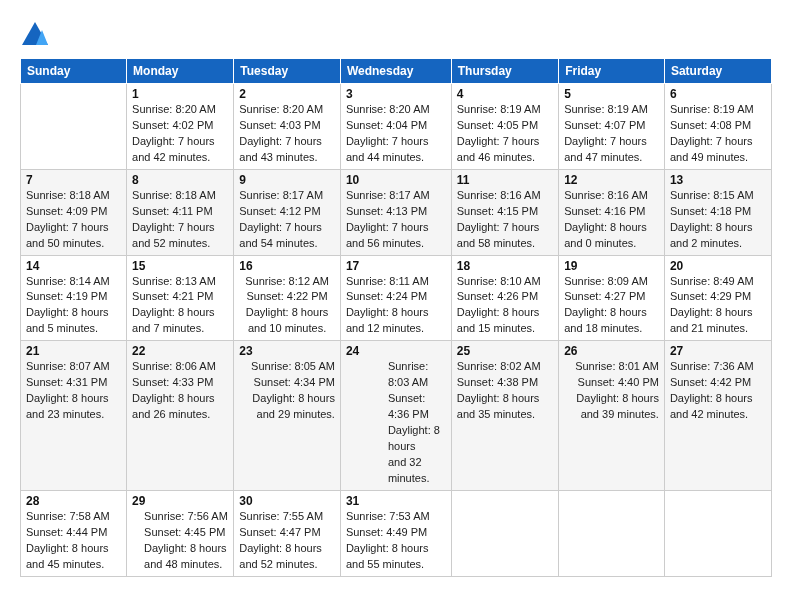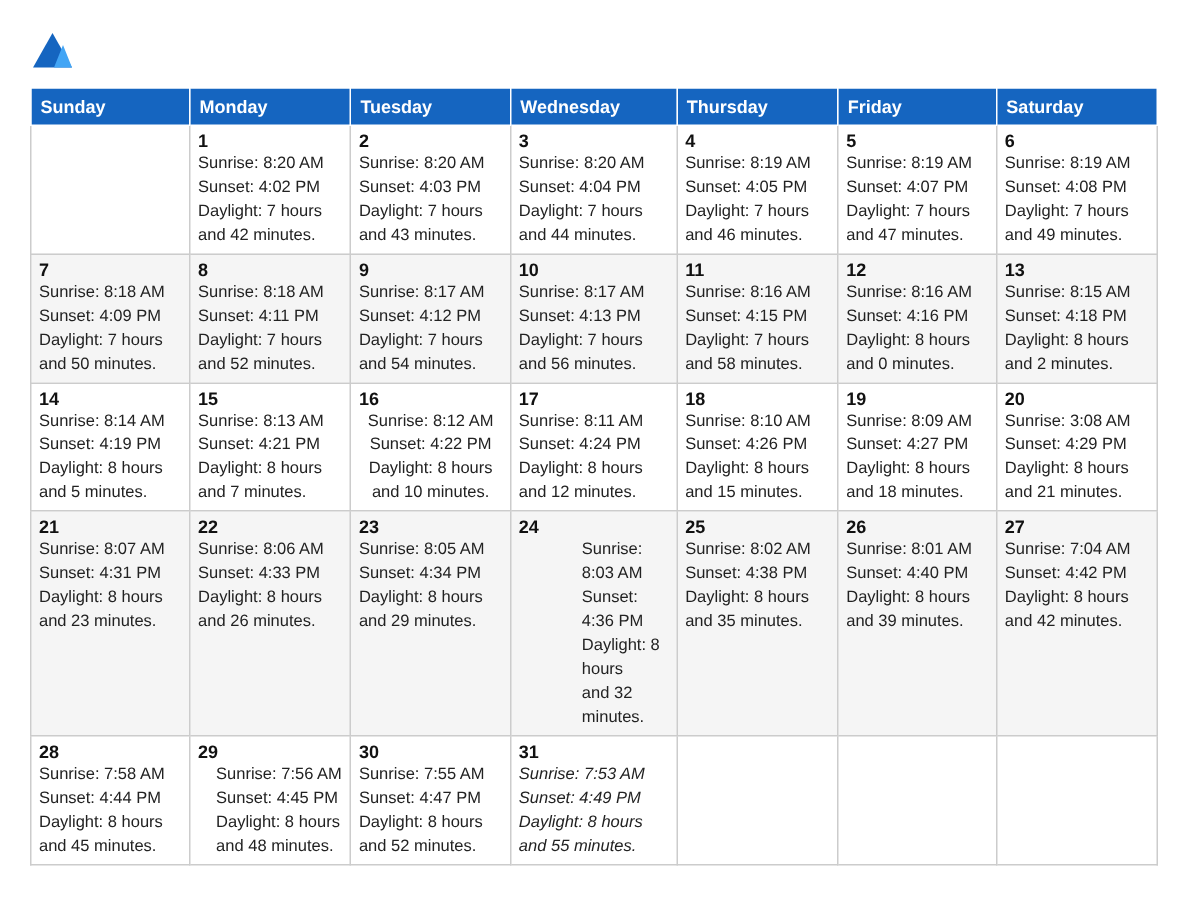--- a/index.html
+++ b/index.html
@@ -271,21 +271,21 @@
           </td>
           <td>
             <span class="day-number">19</span>
             <div class="day-info" style="white-space: pre-line;">Sunrise: 8:09 AM
 Sunset: 4:27 PM
 Daylight: 8 hours
 and 18 minutes.</div>
           </td>
           <td>
             <span class="day-number">20</span>
-            <div class="day-info" style="white-space: pre-line;">Sunrise: 3:08 AM
+            <div class="day-info" style="white-space: pre-line;">Sunrise: 8:49 AM
 Sunset: 4:29 PM
 Daylight: 8 hours
 and 21 minutes.</div>
           </td>
         </tr>
         <tr>
           <td>
             <span class="day-number">21</span>
             <div class="day-info" style="white-space: pre-line;">Sunrise: 8:07 AM
 Sunset: 4:31 PM
@@ -294,49 +294,49 @@
           </td>
           <td>
             <span class="day-number">22</span>
             <div class="day-info" style="white-space: pre-line;">Sunrise: 8:06 AM
 Sunset: 4:33 PM
 Daylight: 8 hours
 and 26 minutes.</div>
           </td>
           <td>
             <span class="day-number">23</span>
-            <div class="day-info" style="white-space: pre-line;">Sunrise: 8:05 AM
+            <div class="day-info" style="white-space: pre-line; text-align: right;">Sunrise: 8:05 AM
 Sunset: 4:34 PM
 Daylight: 8 hours
 and 29 minutes.</div>
           </td>
           <td>
             <span class="day-number">24</span>
             <div class="day-info" style="white-space: pre-line; margin-left: 42px;">Sunrise: 8:03 AM
 Sunset: 4:36 PM
 Daylight: 8 hours
 and 32 minutes.</div>
           </td>
           <td>
             <span class="day-number">25</span>
             <div class="day-info" style="white-space: pre-line;">Sunrise: 8:02 AM
 Sunset: 4:38 PM
 Daylight: 8 hours
 and 35 minutes.</div>
           </td>
           <td>
             <span class="day-number">26</span>
-            <div class="day-info" style="white-space: pre-line;">Sunrise: 8:01 AM
+            <div class="day-info" style="white-space: pre-line; text-align: right;">Sunrise: 8:01 AM
 Sunset: 4:40 PM
 Daylight: 8 hours
 and 39 minutes.</div>
           </td>
           <td>
             <span class="day-number">27</span>
-            <div class="day-info" style="white-space: pre-line;">Sunrise: 7:04 AM
+            <div class="day-info" style="white-space: pre-line;">Sunrise: 7:36 AM
 Sunset: 4:42 PM
 Daylight: 8 hours
 and 42 minutes.</div>
           </td>
         </tr>
         <tr>
           <td>
             <span class="day-number">28</span>
             <div class="day-info" style="white-space: pre-line;">Sunrise: 7:58 AM
 Sunset: 4:44 PM
@@ -352,21 +352,21 @@
           </td>
           <td>
             <span class="day-number">30</span>
             <div class="day-info" style="white-space: pre-line;">Sunrise: 7:55 AM
 Sunset: 4:47 PM
 Daylight: 8 hours
 and 52 minutes.</div>
           </td>
           <td>
             <span class="day-number">31</span>
-            <div class="day-info" style="white-space: pre-line; font-style: italic;">Sunrise: 7:53 AM
+            <div class="day-info" style="white-space: pre-line;">Sunrise: 7:53 AM
 Sunset: 4:49 PM
 Daylight: 8 hours
 and 55 minutes.</div>
           </td>
           <td class="empty-cell"></td>
           <td class="empty-cell"></td>
           <td class="empty-cell"></td>
         </tr>
       </tbody>
   </table>

